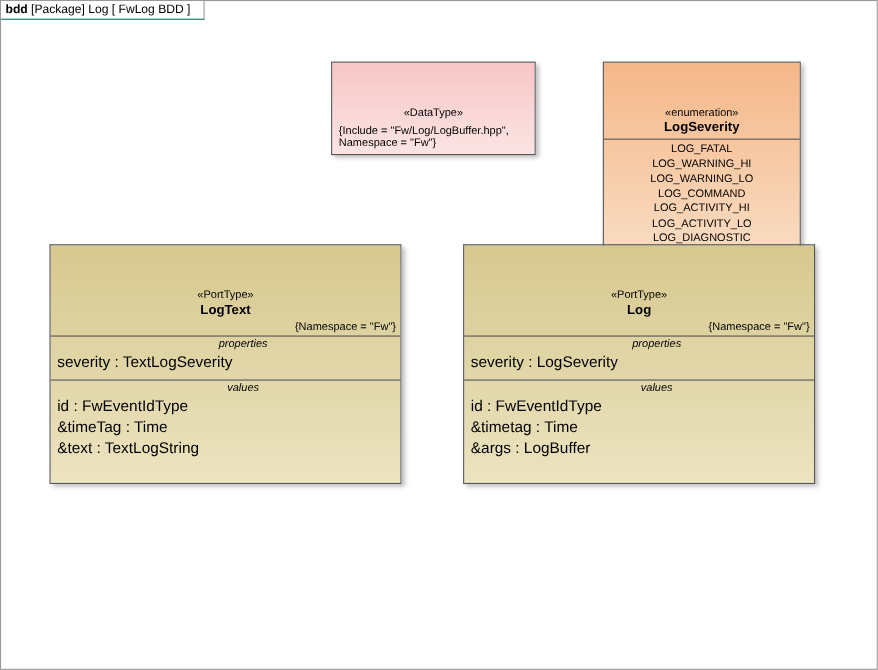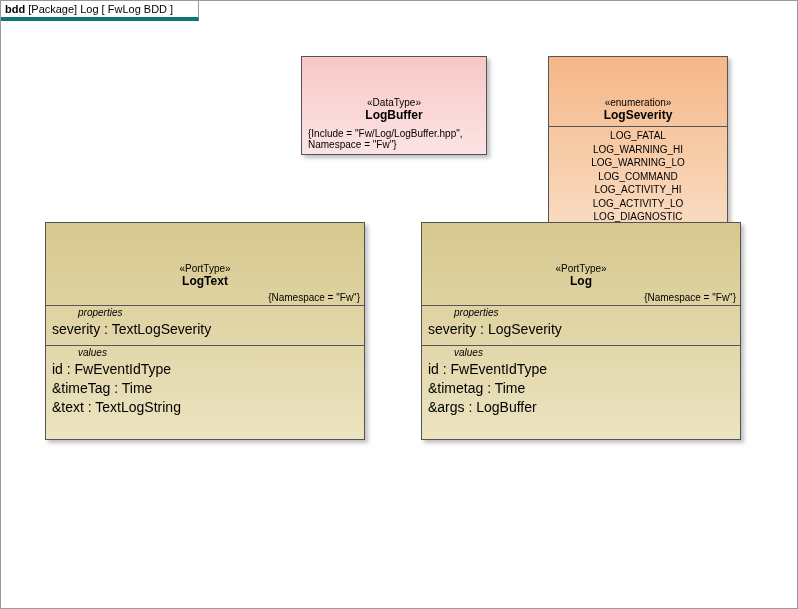--- a/index.html
+++ b/index.html
@@ -12,23 +12,23 @@
     position: relative;
     width: 796px;
     height: 607px;
     border: 1px solid #999;
     background: #fff;
   }
   .frame-header {
     position: absolute;
     top: 0;
     left: 0;
-    border-bottom: 4px solid #0f766e;
+    border-bottom: 1px solid #0f766e;
     border-right: 1px solid #999;
-    padding: 2px 25px 2px 4px;
+    padding: 2px 12px 2px 4px;
     background: #fff;
     font-size: 11px;
   }
   .frame-header .bold { font-weight: bold; }
   .block {
     position: absolute;
     border: 1px solid #555;
     box-shadow: 3px 3px 4px rgba(0,0,0,0.25);
     box-sizing: border-box;
   }
@@ -64,20 +64,21 @@
   }
   .constraint-right {
     text-align: right;
     font-size: 10px;
     padding: 0 4px 2px 4px;
   }
   .section-divider {
     border-top: 1px solid #555;
   }
   .section-label {
+    text-align: center;
     font-style: italic;
     font-size: 10px;
     padding: 1px 0 0 0;
     margin-left: 32px;
   }
   .section-body {
     padding: 2px 6px 6px 6px;
     font-size: 14px;
     line-height: 1.35;
   }
@@ -94,21 +95,20 @@
 
 <div class="frame">
   <div class="frame-header">
     <span class="bold">bdd</span>
     <span>[Package] Log [ FwLog BDD ]</span>
   </div>
 
   <div class="block datatype-block" style="left:300px; top:55px;">
     <div class="block-header">
       <div class="stereotype">«DataType»</div>
-      <div class="block-name">LogBuffer</div>
     </div>
     <div class="constraint" style="white-space:pre-line;">{Include = "Fw/Log/LogBuffer.hpp",
 Namespace = "Fw"}</div>
   </div>
 
   <div class="block enum-block" style="left:547px; top:55px;">
     <div class="block-header">
       <div class="stereotype">«enumeration»</div>
       <div class="block-name">LogSeverity</div>
     </div>

